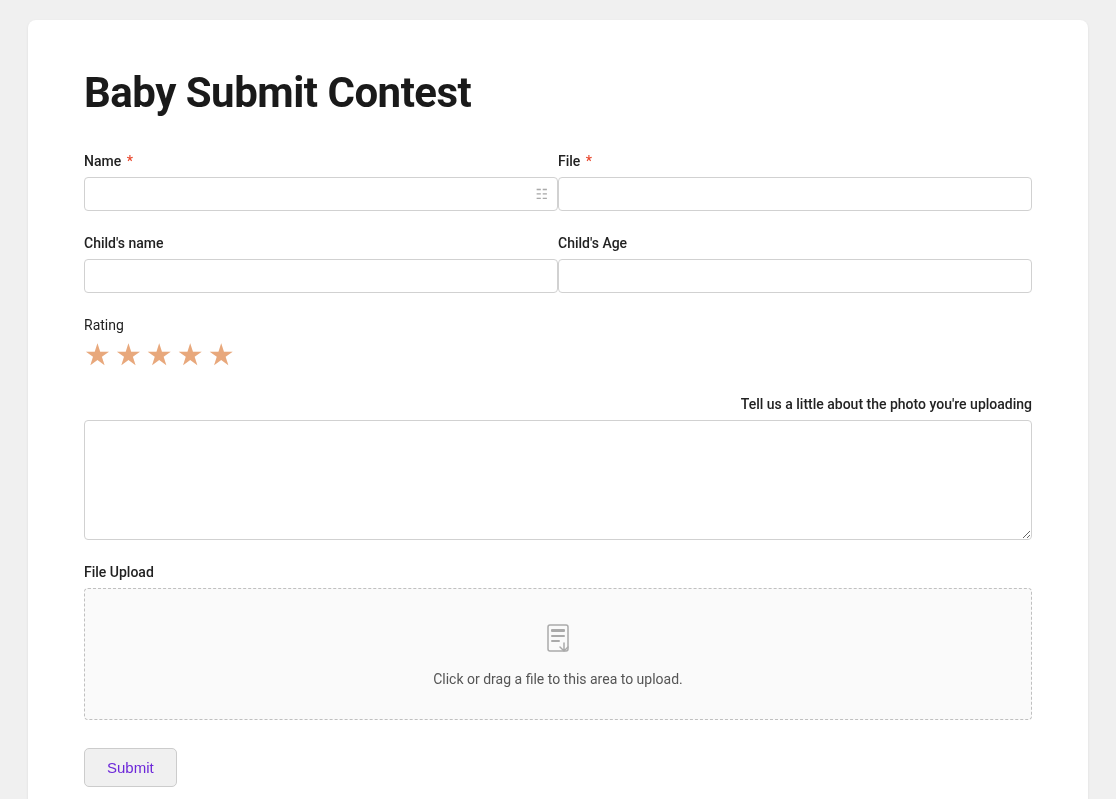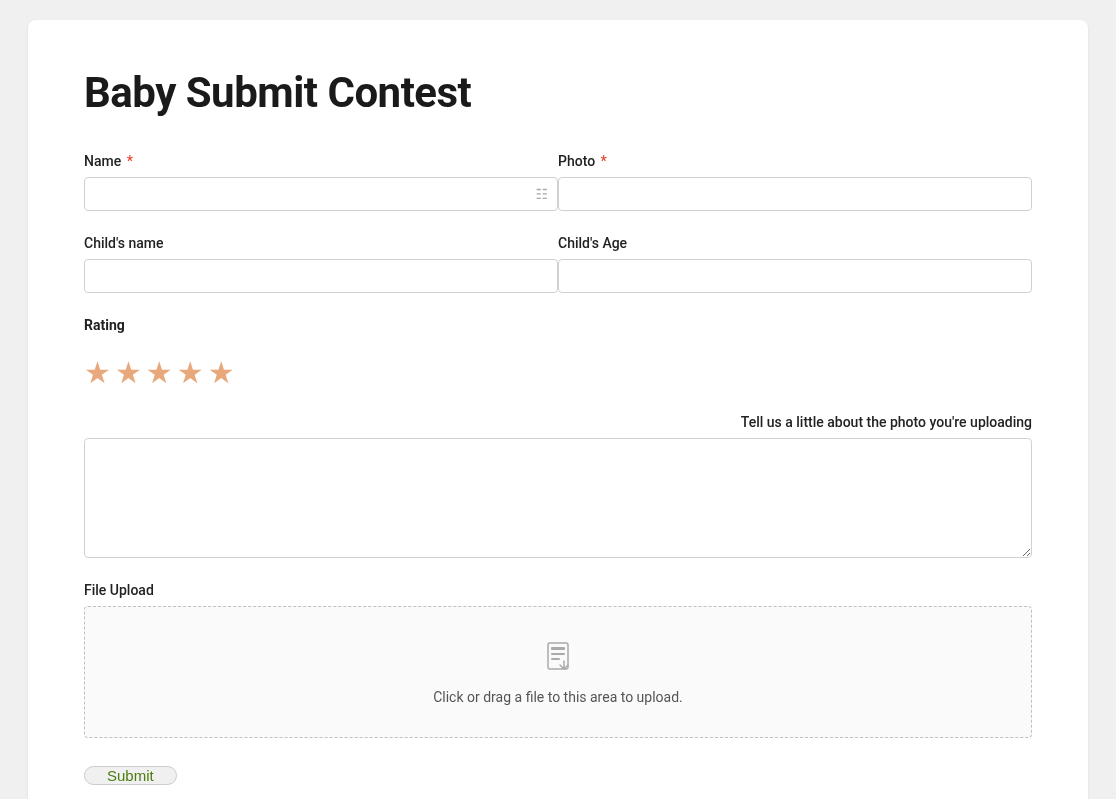--- a/index.html
+++ b/index.html
@@ -93,23 +93,23 @@
       font-size: 14px;
       pointer-events: none;
     }
 
     .rating-section {
       margin-bottom: 24px;
     }
 
     .rating-label {
       font-size: 14px;
-      font-weight: 700;
+      font-weight: 400;
       color: #222222;
-      margin-bottom: 22px;
+      margin-bottom: 4px;
     }
 
     .stars {
       display: flex;
       gap: 4px;
     }
 
     .star {
       font-size: 30px;
       color: #E8A87C;
@@ -145,25 +145,25 @@
 
     .upload-text {
       font-size: 14px;
       color: #555;
     }
 
     .submit-button {
       margin-top: 28px;
       background: #f0f0f0;
       border: 1px solid #ccc;
-      border-radius: 12px;
-      padding: 0 22px;
+      border-radius: 5px;
+      padding: 10px 22px;
       font-size: 15px;
       font-weight: 500;
-      color: #4d7c0f;
+      color: #6d28d9;
       cursor: pointer;
       transition: background 0.2s;
     }
   </style>
 </head>
 <body>
 
 <div class="form-container">
   <h1 class="page-title">Baby Submit Contest</h1>
 
@@ -173,21 +173,21 @@
         <span>Name</span><span class="required-star"> *</span>
       </label>
       <div class="name-input-wrapper">
         <input type="text" style="">
         <span class="name-input-icon">☷</span>
       </div>
     </div>
 
     <div class="form-group">
       <label>
-        <span>Photo</span><span class="required-star"> *</span>
+        <span>File</span><span class="required-star"> *</span>
       </label>
       <input type="email" style="">
     </div>
   </div>
 
   <div class="form-row">
     <div class="form-group">
       <label>Child's name</label>
       <input type="text" style="">
     </div>

